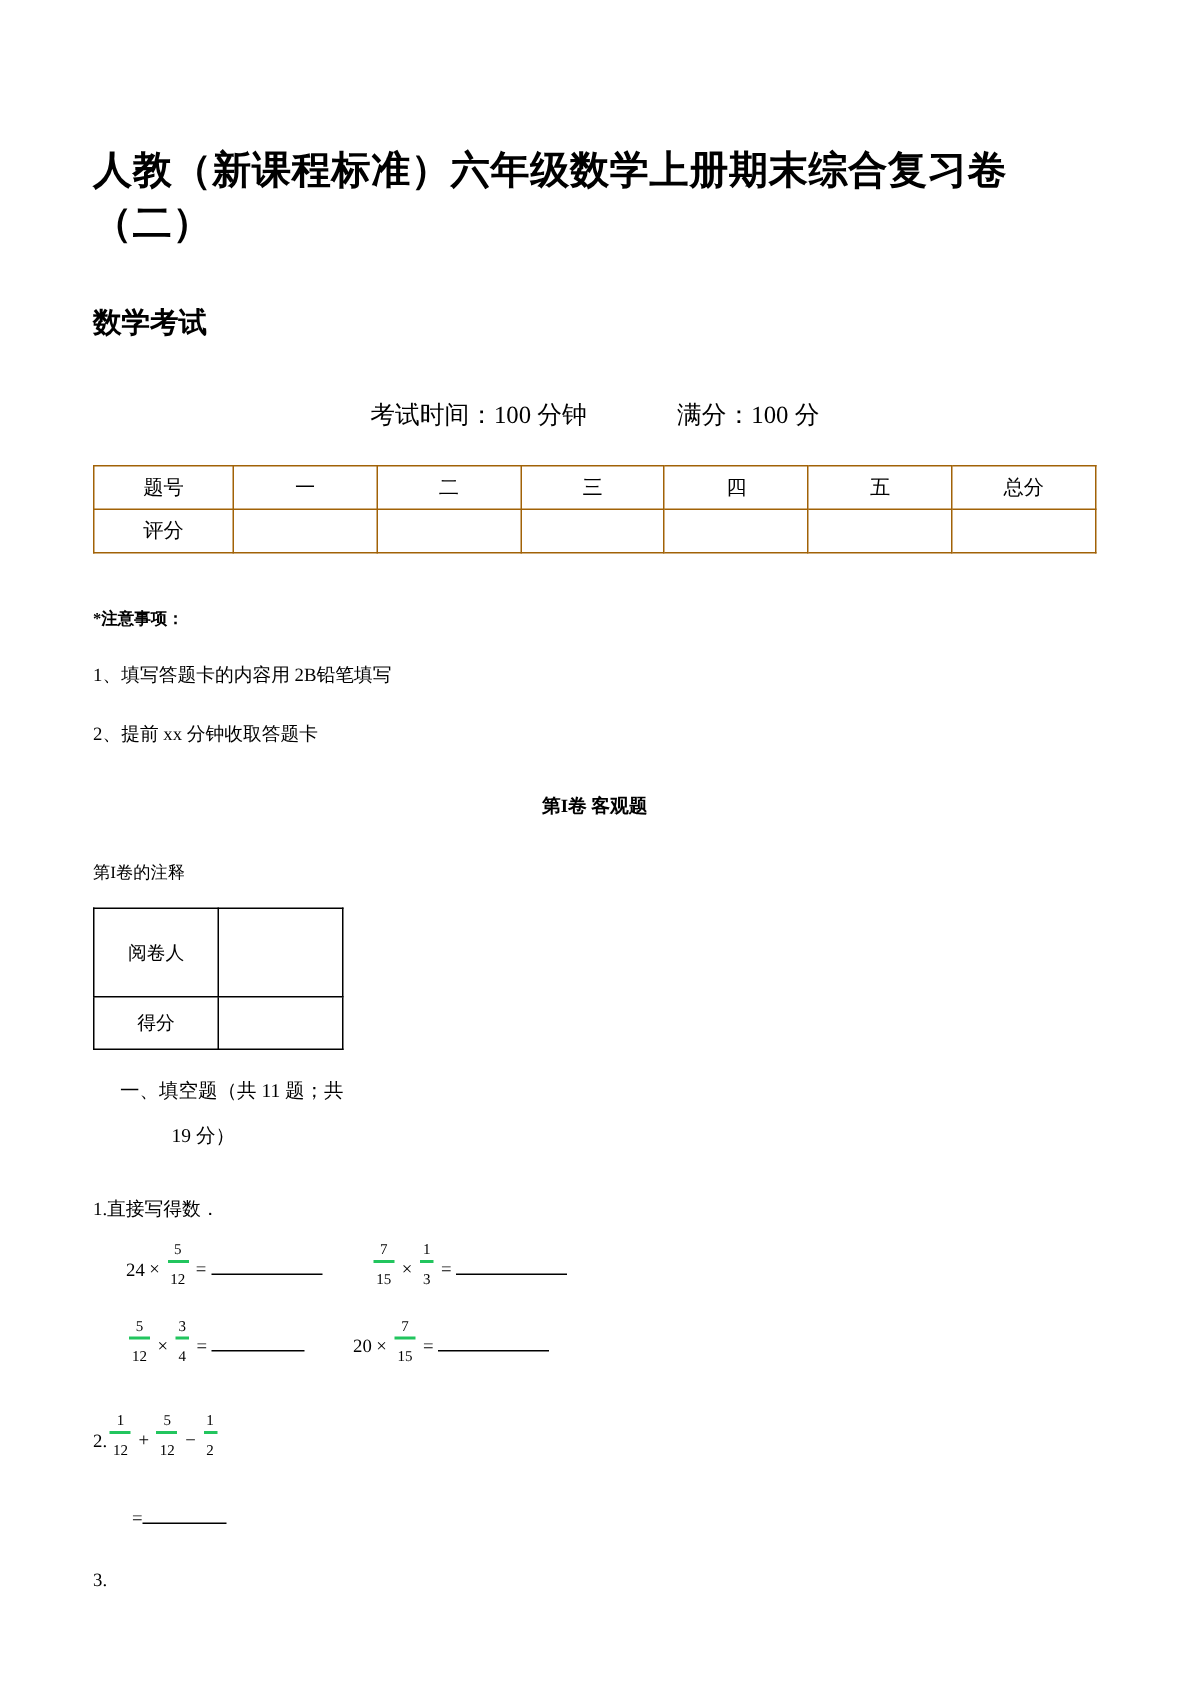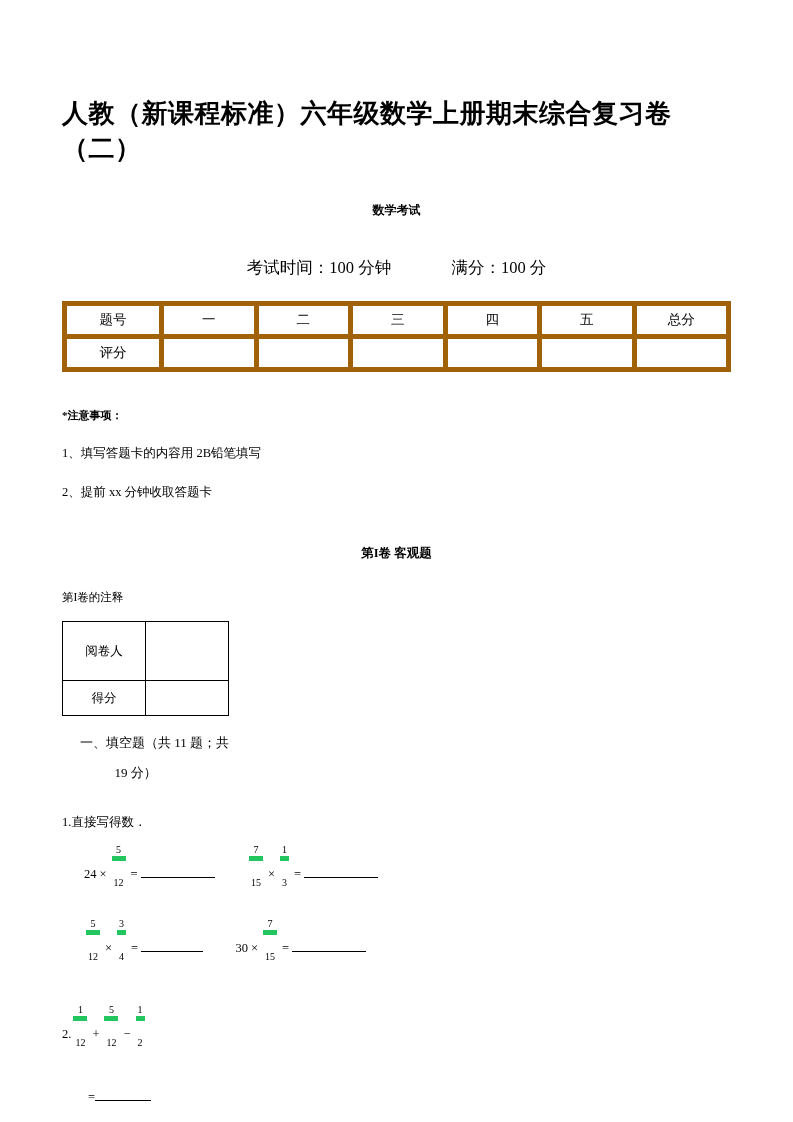--- a/index.html
+++ b/index.html
@@ -24,22 +24,22 @@
   }
   .doc-title {
     margin-top: 96px;
     text-align: left;
     font-size: 26px;
     font-weight: bold;
     letter-spacing: 0.5px;
   }
   .subject-title {
     margin-top: 36px;
-    text-align: center;
-    font-size: 12px;
+    text-align: left;
+    font-size: 19px;
     font-weight: bold;
   }
   .exam-meta {
     margin-top: 38px;
     text-align: center;
     font-size: 16.5px;
   }
   .exam-meta .gap {
     display: inline-block;
     width: 52px;
@@ -60,39 +60,39 @@
     display: inline-block;
     width: 10px;
   }
   table.score-table {
     margin-top: 22px;
     width: 100%;
     border-collapse: collapse;
     table-layout: fixed;
   }
   table.score-table td {
-    border: 5px solid #a16207;
+    border: 1px solid #a16207;
     height: 26px;
     text-align: center;
     font-size: 13.5px;
   }
   table.score-table td.label-col {
     width: 90px;
   }
   .notice-head {
     margin-top: 36px;
     font-size: 11px;
     font-weight: bold;
   }
   .notice-item {
     margin-top: 22px;
     font-size: 12.5px;
   }
   .section-head {
-    margin-top: 44px;
+    margin-top: 31px;
     text-align: center;
     font-size: 12.5px;
     font-weight: bold;
   }
   .section-note {
     margin-top: 28px;
     font-size: 11.5px;
   }
   .grader-wrap {
     margin-top: 16px;
@@ -137,21 +137,21 @@
   }
   .frac {
     display: inline-block;
     vertical-align: middle;
     text-align: center;
     font-size: 10px;
     line-height: 1.05;
     margin: 0 2px;
   }
   .frac .num { display: block; padding: 0 2px; }
-  .frac .den { display: block; border-top: 5px solid #22c55e; padding: 17px 2px; }
+  .frac .den { display: block; border-top: 2px solid #22c55e; padding: 7px 2px; }
   .ansblank {
     display: inline-block;
     border-bottom: 1px solid #000;
     width: 74px;
     height: 11px;
   }
   .ansblank.short { width: 62px; }
   .ansblank.tiny { width: 56px; }
   .op { margin: 0 3px; }
   .eq-line {
@@ -232,21 +232,21 @@
 
   <div class="q-body">
     <span>24</span><span class="op">×</span><span class="frac"><span class="num">5</span><span class="den">12</span></span><span class="op">=</span><span class="ansblank"></span>
     <span class="inline-gap"></span>
     <span class="frac"><span class="num">7</span><span class="den">15</span></span><span class="op">×</span><span class="frac"><span class="num">1</span><span class="den">3</span></span><span class="op">=</span><span class="ansblank"></span>
   </div>
 
   <div class="q-body">
     <span class="frac"><span class="num">5</span><span class="den">12</span></span><span class="op">×</span><span class="frac"><span class="num">3</span><span class="den">4</span></span><span class="op">=</span><span class="ansblank short"></span>
     <span class="inline-gap"></span>
-    <span>30</span><span class="op">×</span><span class="frac"><span class="num">7</span><span class="den">15</span></span><span class="op">=</span><span class="ansblank"></span>
+    <span>20</span><span class="op">×</span><span class="frac"><span class="num">7</span><span class="den">15</span></span><span class="op">=</span><span class="ansblank"></span>
   </div>
 
   <div class="q-item">
     <span>2.</span><span class="frac"><span class="num">1</span><span class="den">12</span></span><span class="op">+</span><span class="frac"><span class="num">5</span><span class="den">12</span></span><span class="op">−</span><span class="frac"><span class="num">1</span><span class="den">2</span></span>
   </div>
 
   <div class="eq-line">
     <span>=</span><span class="ansblank tiny"></span>
   </div>
 

